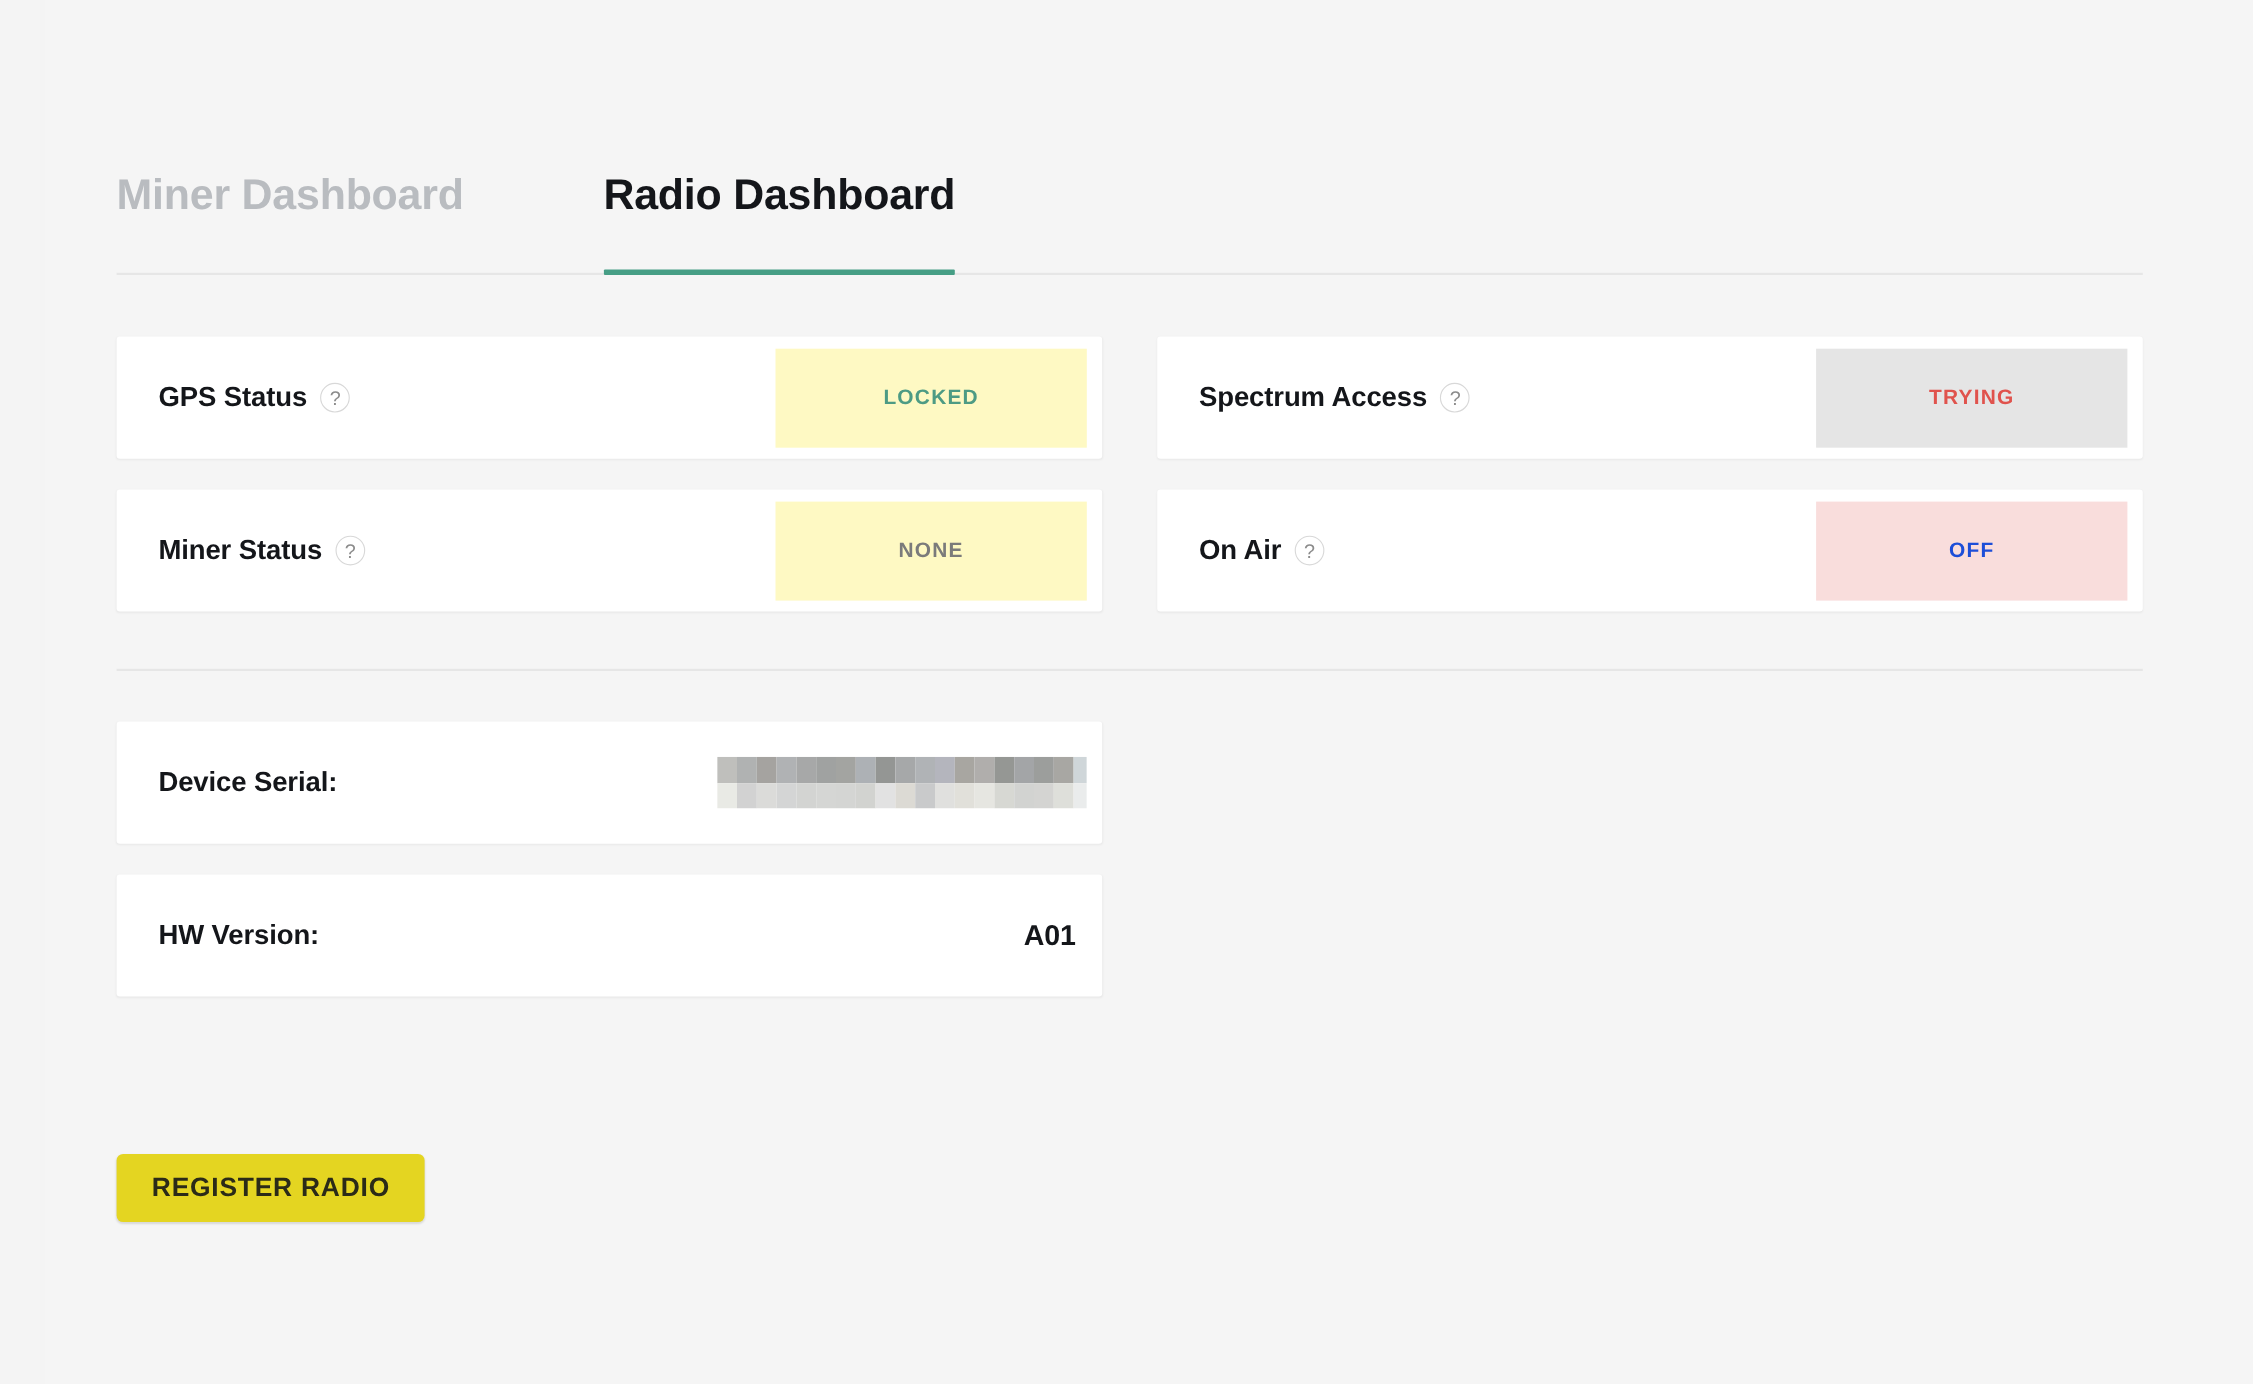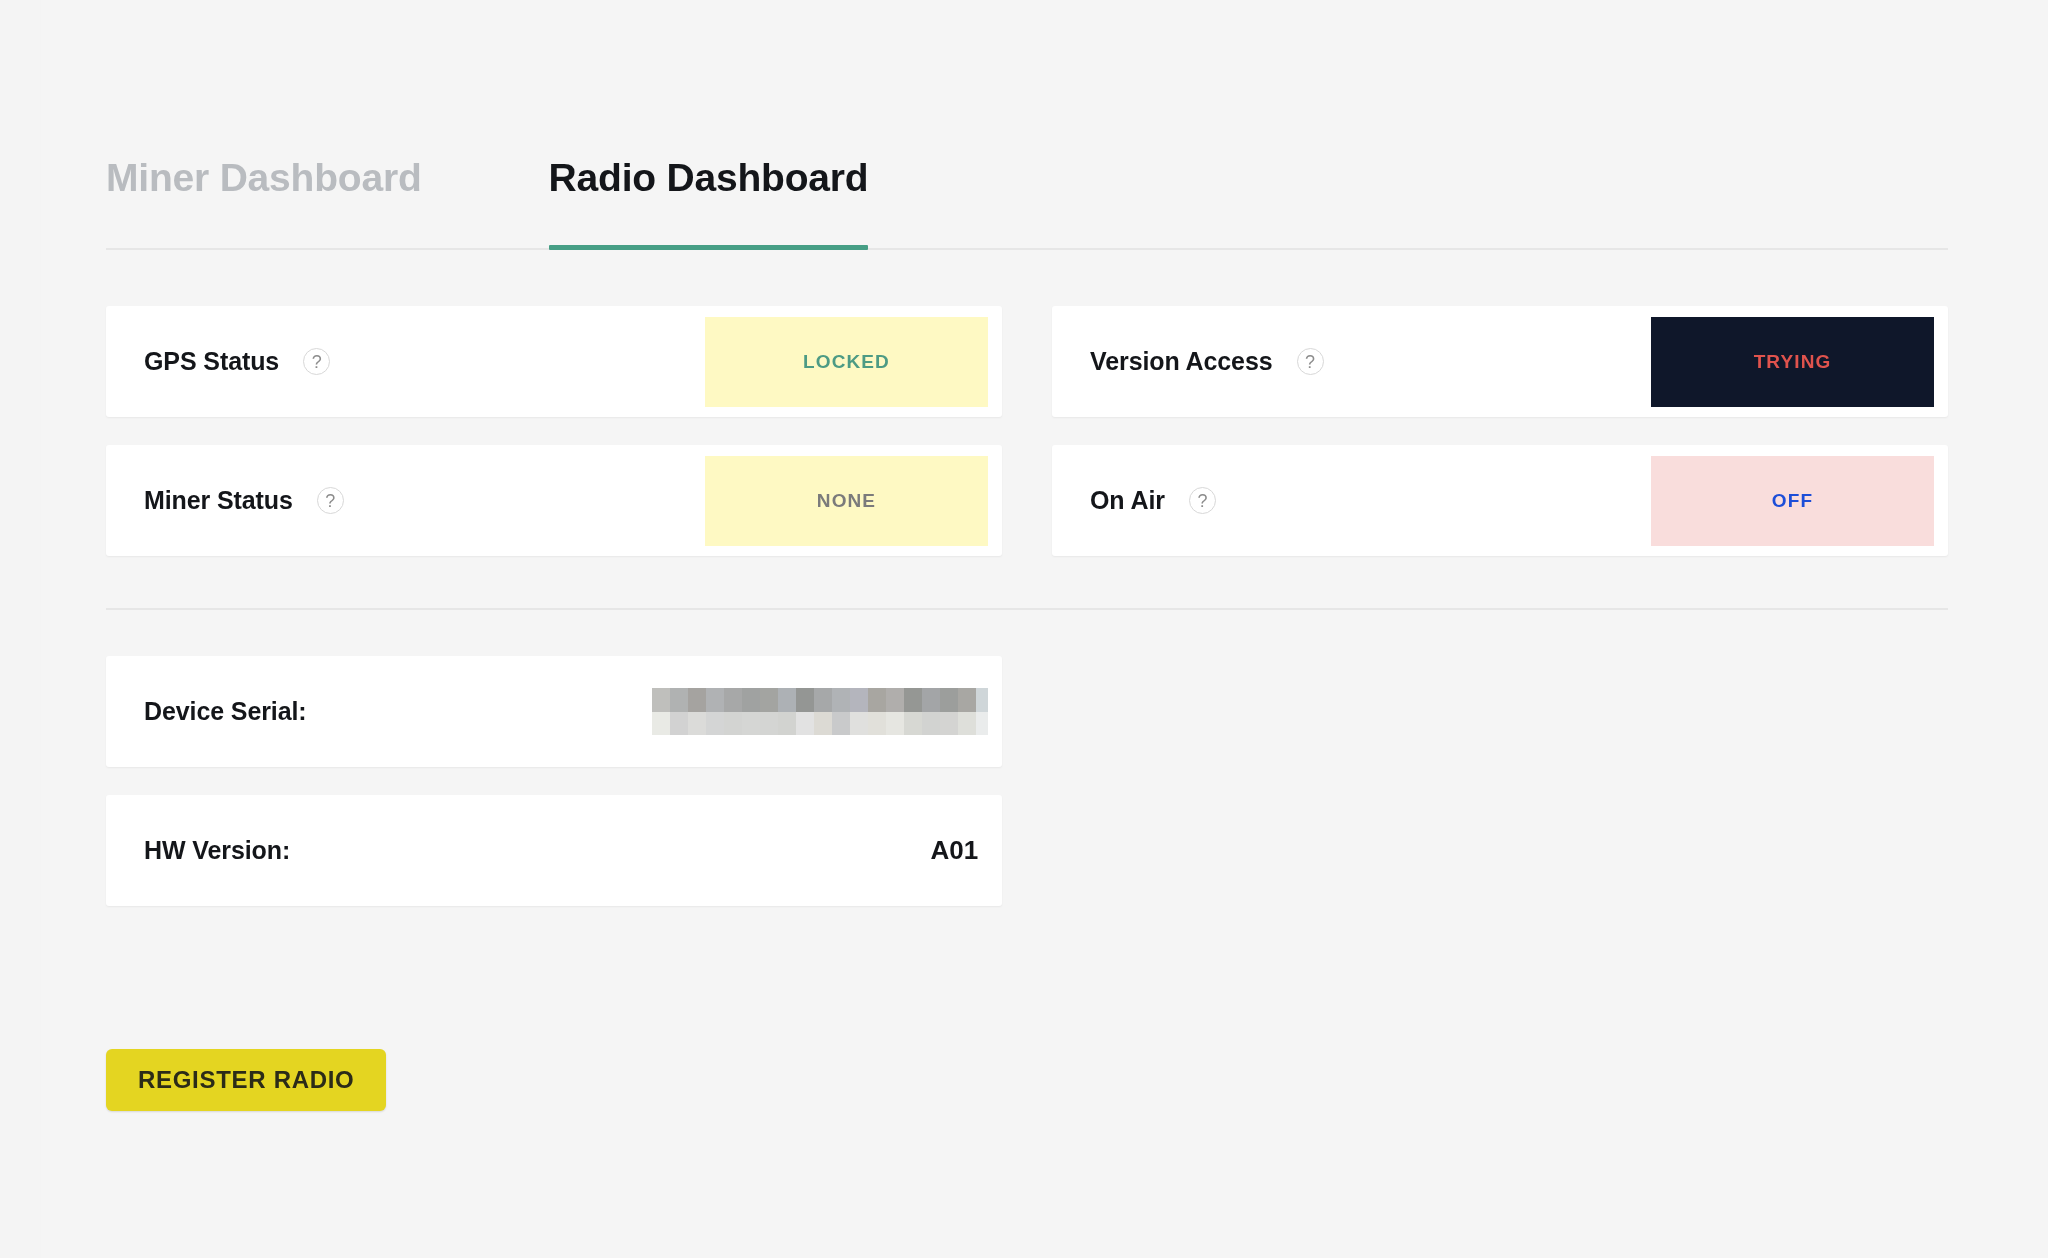--- a/index.html
+++ b/index.html
@@ -102,21 +102,21 @@
   }
   .card.half { width: 896px; flex: 0 0 896px; }
   .card-spacer { flex: 0 0 896px; }
 
   .card-label {
     font-size: 25px;
     font-weight: bold;
     color: #14161a;
     display: flex;
     align-items: center;
-    gap: 24px;
+    gap: 12px;
     letter-spacing: -0.1px;
     white-space: nowrap;
     justify-content: center;
   }
 
   .help-icon {
     width: 27px;
     height: 27px;
     border-radius: 50%;
     border: 1.6px solid #d8d8d8;
@@ -139,21 +139,21 @@
     display: flex;
     align-items: center;
     justify-content: center;
     font-size: 19px;
     font-weight: bold;
     letter-spacing: 1.1px;
     margin-right: 14px;
     flex: none;
   }
   .badge.locked  { background: #fef9c3; color: #4d9b84; }
-  .badge.trying  { background: #0f172a; color: #e0534d; }
+  .badge.trying  { background: #e5e5e5; color: #e0534d; }
   .badge.none    { background: #fef9c3; color: #7b7b7b; }
   .badge.off     { background: #f9dddc; color: #1d4ed8; }
 
   
   .info-value {
     font-size: 26px;
     font-weight: bold;
     color: #14161a;
     padding-right: 24px;
     white-space: nowrap;
@@ -213,21 +213,21 @@
         <div class="card half">
           <div class="card-label">
             <span>GPS Status</span>
             <span class="help-icon">?</span>
           </div>
           <div class="badge locked">LOCKED</div>
         </div>
 
         <div class="card half">
           <div class="card-label">
-            <span>Version Access</span>
+            <span>Spectrum Access</span>
             <span class="help-icon">?</span>
           </div>
           <div class="badge trying">TRYING</div>
         </div>
       </div>
 
       <div class="row">
         <div class="card half">
           <div class="card-label">
             <span>Miner Status</span>

